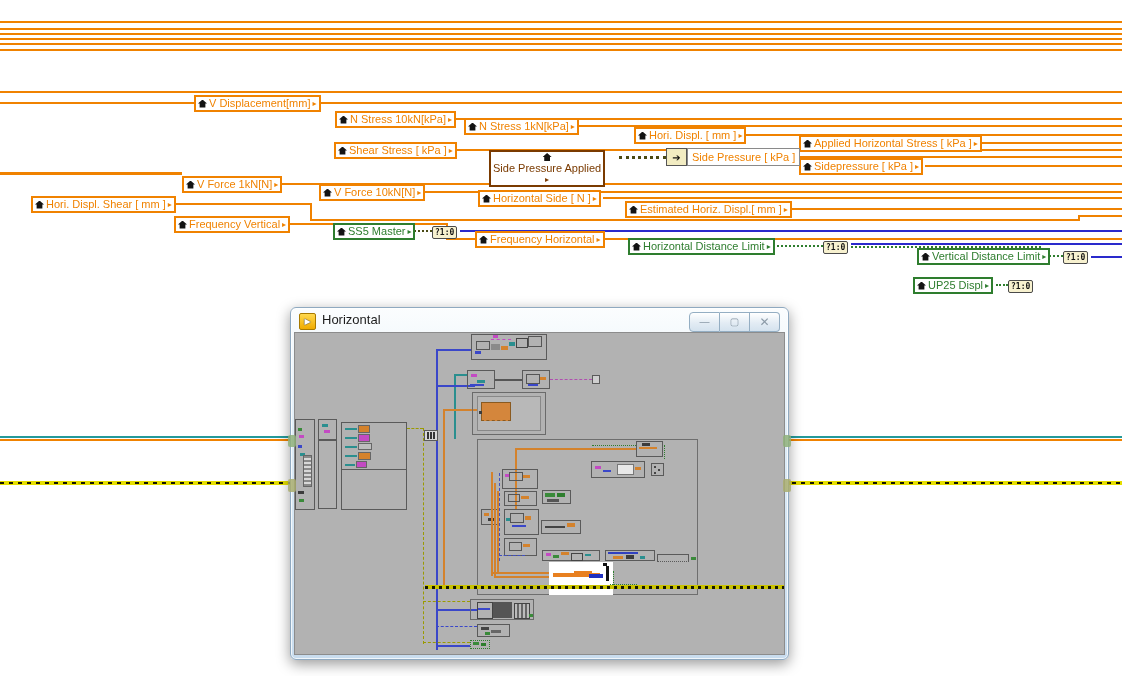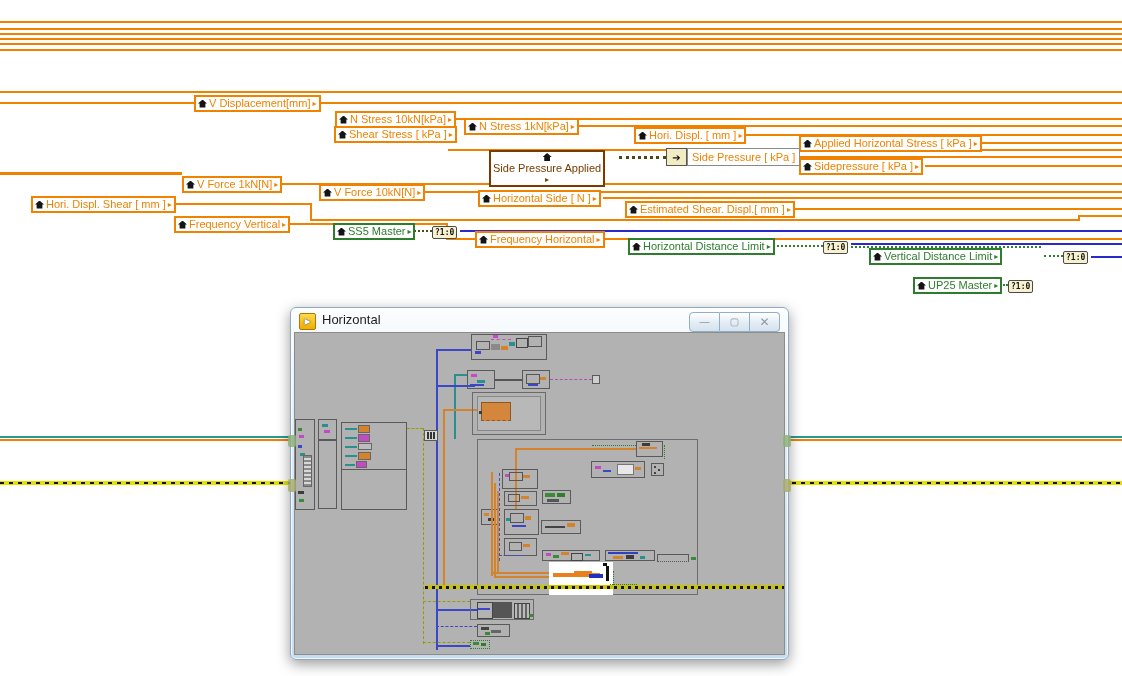--- a/index.html
+++ b/index.html
@@ -129,21 +129,21 @@
       <div class="term orange" style="left: 634px; top: 127px;">
         <span class="house"></span>
         <span>Hori. Displ. [ mm ]</span>
         <span class="tri">▸</span>
       </div>
       <div class="term orange" style="left: 799px; top: 135px;">
         <span class="house"></span>
         <span>Applied Horizontal Stress [ kPa ]</span>
         <span class="tri">▸</span>
       </div>
-      <div class="term orange" style="left: 334px; top: 126px; justify-content: flex-end;">
+      <div class="term orange" style="left: 334px; top: 142px; justify-content: flex-end;">
         <span class="house"></span>
         <span>Shear Stress [ kPa ]</span>
         <span class="tri">▸</span>
       </div>
       <div class="term brown" style="left: 489px; top: 150px; flex-direction: column;">
         <span class="house"></span>
         <span>Side Pressure Applied</span>
         <span class="tri">▸</span>
       </div>
       <div class="term orange" style="left: 799px; top: 158px;">
@@ -166,21 +166,21 @@
         <span>Hori. Displ. Shear [ mm ]</span>
         <span class="tri">▸</span>
       </div>
       <div class="term orange" style="left: 478px; top: 190px;">
         <span class="house"></span>
         <span>Horizontal Side [ N ]</span>
         <span class="tri">▸</span>
       </div>
       <div class="term orange" style="left: 625px; top: 201px;">
         <span class="house"></span>
-        <span>Estimated Shear. Displ.[ mm ]</span>
+        <span>Estimated Horiz. Displ.[ mm ]</span>
         <span class="tri">▸</span>
       </div>
       <div class="term orange" style="left: 174px; top: 216px;">
         <span class="house"></span>
         <span>Frequency Vertical</span>
         <span class="tri">▸</span>
       </div>
       <div class="term green" style="left: 333px; top: 223px;">
         <span class="house"></span>
         <span>SS5 Master</span>
@@ -189,28 +189,28 @@
       <div class="term orange" style="left: 475px; top: 231px;">
         <span class="house"></span>
         <span>Frequency Horizontal</span>
         <span class="tri">▸</span>
       </div>
       <div class="term green" style="left: 628px; top: 238px;">
         <span class="house"></span>
         <span>Horizontal Distance Limit</span>
         <span class="tri">▸</span>
       </div>
-      <div class="term green" style="left: 869px; top: 248px;">
+      <div class="term green" style="left: 917px; top: 248px;">
         <span class="house"></span>
         <span>Vertical Distance Limit</span>
         <span class="tri">▸</span>
       </div>
       <div class="term green" style="left: 913px; top: 277px;">
         <span class="house"></span>
-        <span>UP25 Master</span>
+        <span>UP25 Displ</span>
         <span class="tri">▸</span>
       </div>
     </div>
 
   <div class="indbox" style="left:666px;top:148px">
       <span>➔</span>
     </div>
   <div class="indlabel" style="left:687px;top:148px">
     <span>Side Pressure [ kPa ]</span>
   </div>

